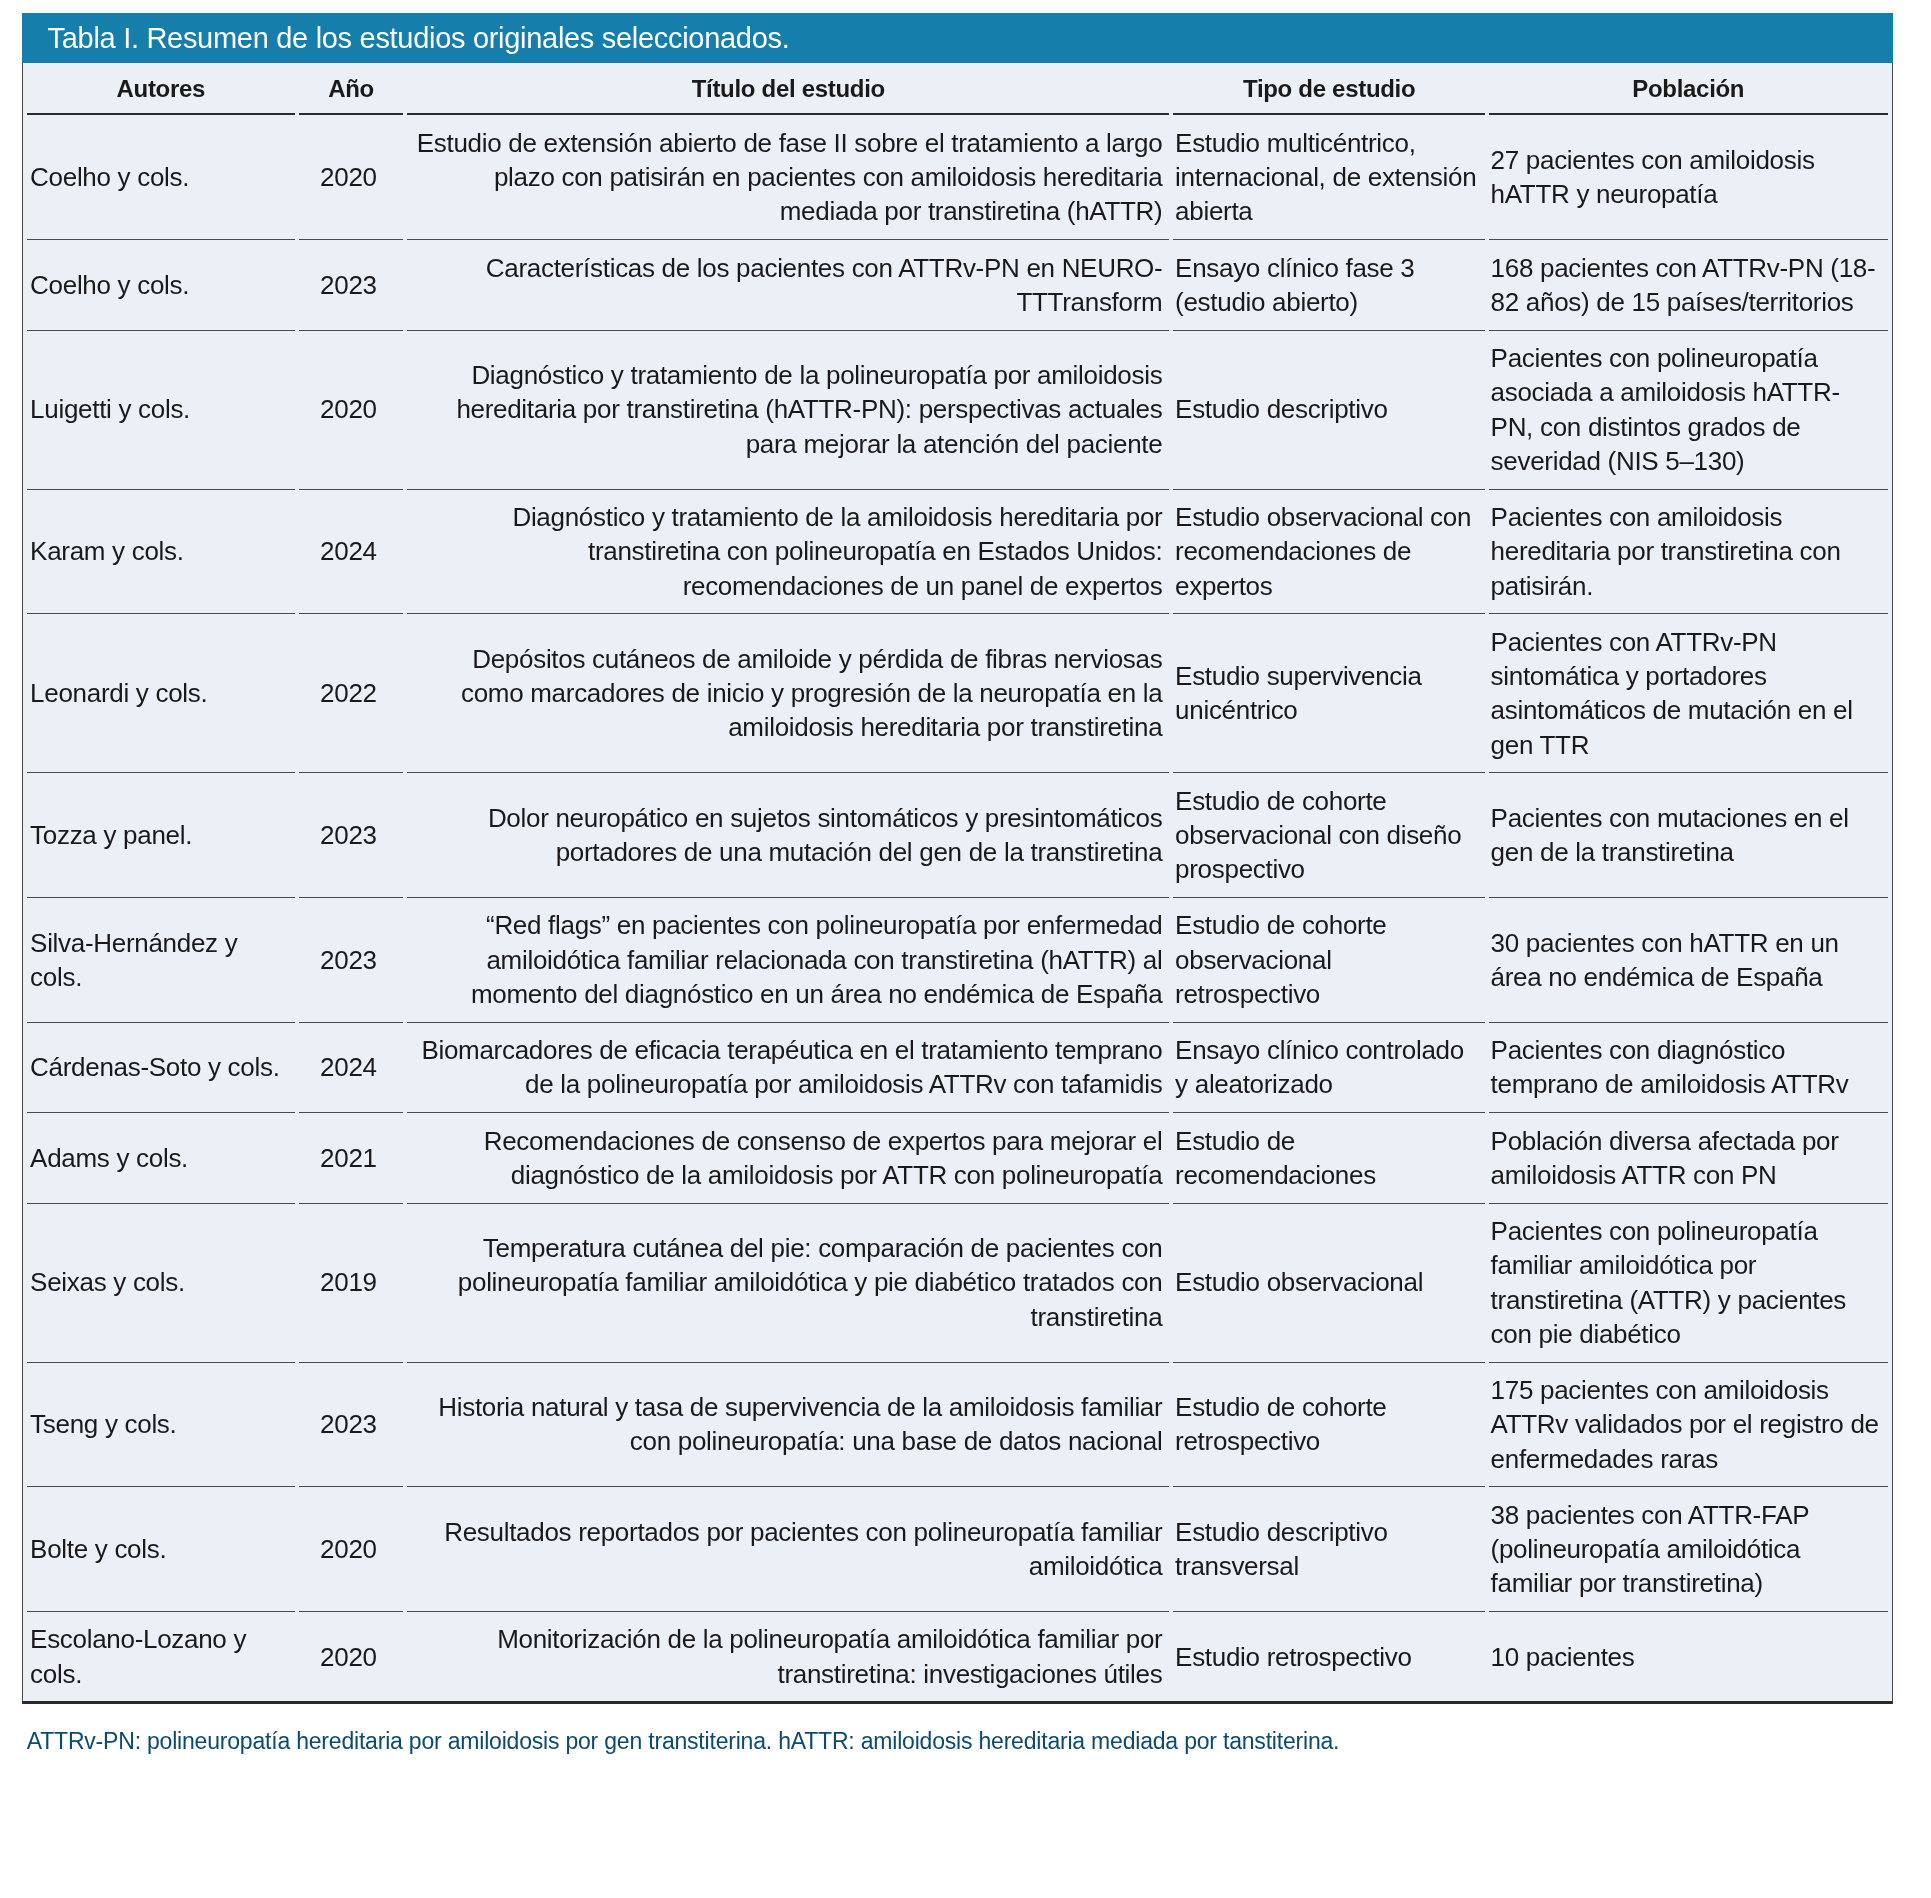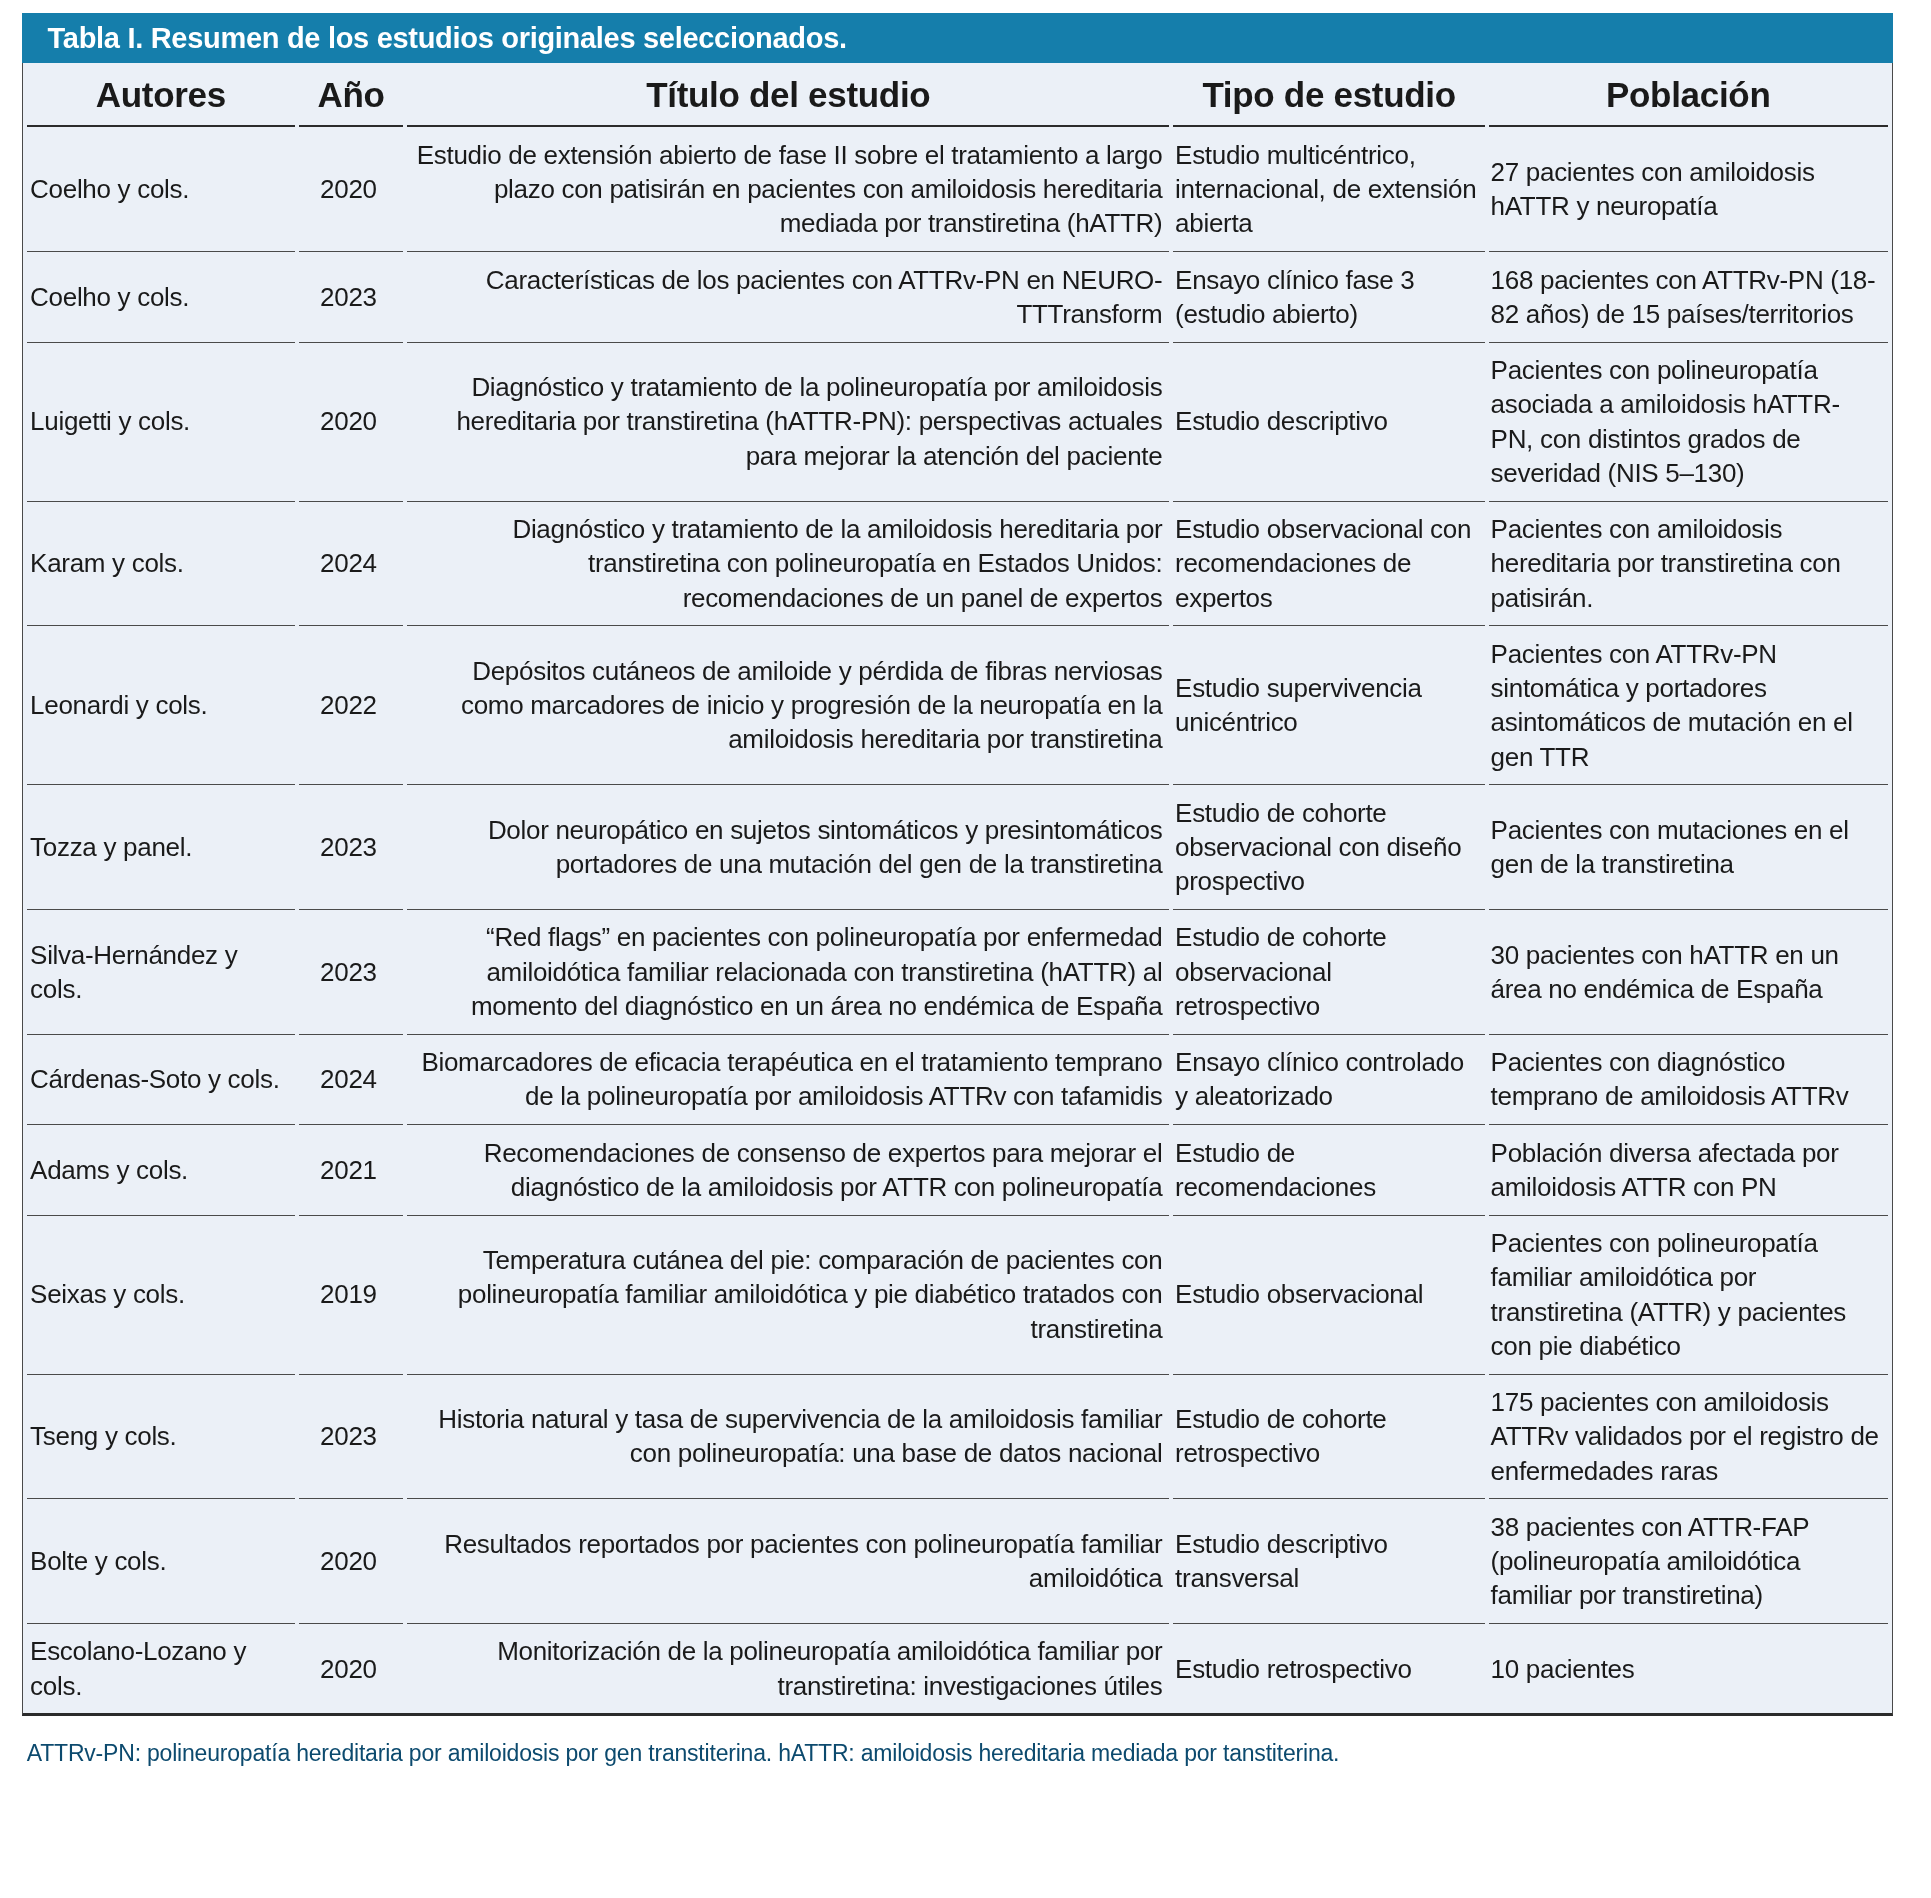--- a/index.html
+++ b/index.html
@@ -20,21 +20,21 @@
 
   .table-card {
     position: absolute;
     left: 21.6px; top: 13px;
     width: 1871px;
   }
 
   .title-bar {
     background: var(--header-bar-bg);
     color: #ffffff;
-    font-weight: bold;
+    font-weight: normal;
     font-size: 29px;
     letter-spacing: -0.3px;
     height: 50px;
     line-height: 50px;
     padding-left: 26px;
     white-space: nowrap;
   }
 
   table.studies {
     width: 100%;
@@ -48,21 +48,21 @@
   }
 
   col.c-autores   { width: 268px; }
   col.c-anio      { width: 104px; }
   col.c-titulo    { width: 761px; }
   col.c-tipo      { width: 311px; }
   col.c-poblacion { width: 398px; }
 
   thead th {
     font-weight: bold;
-    font-size: 35px;
+    font-size: 24px;
     letter-spacing: -0.3px;
     text-align: center;
     padding: 12px 0 10.4px 0;
     border-bottom: 2.6px solid var(--strong-line);
     background: var(--row-bg);
   }
 
   tbody td {
     font-size: 26px;
     letter-spacing: -0.3px;

